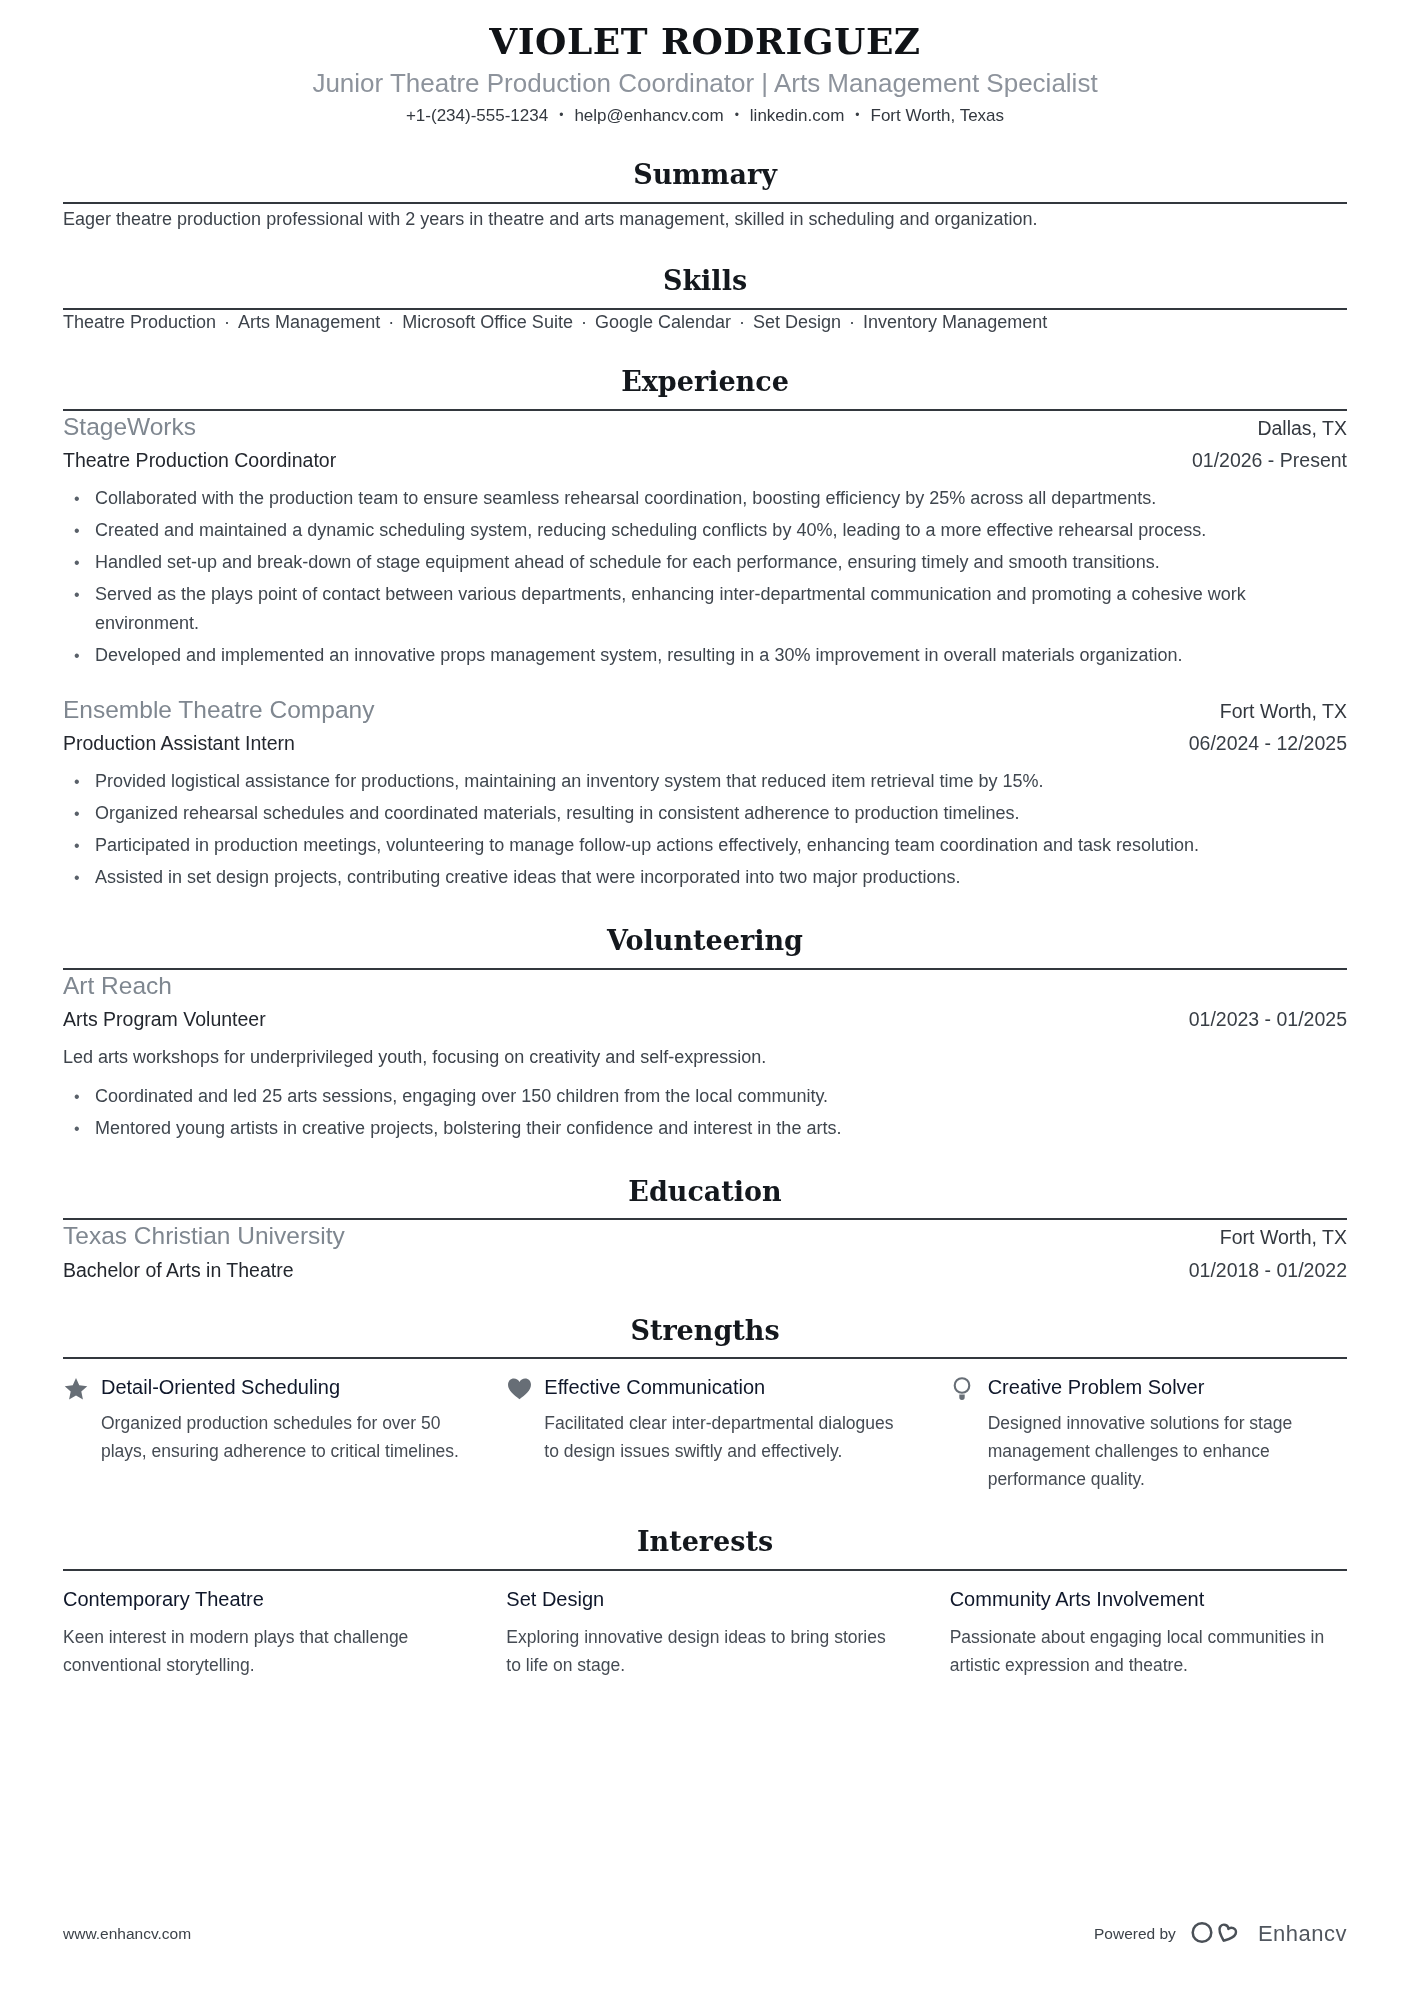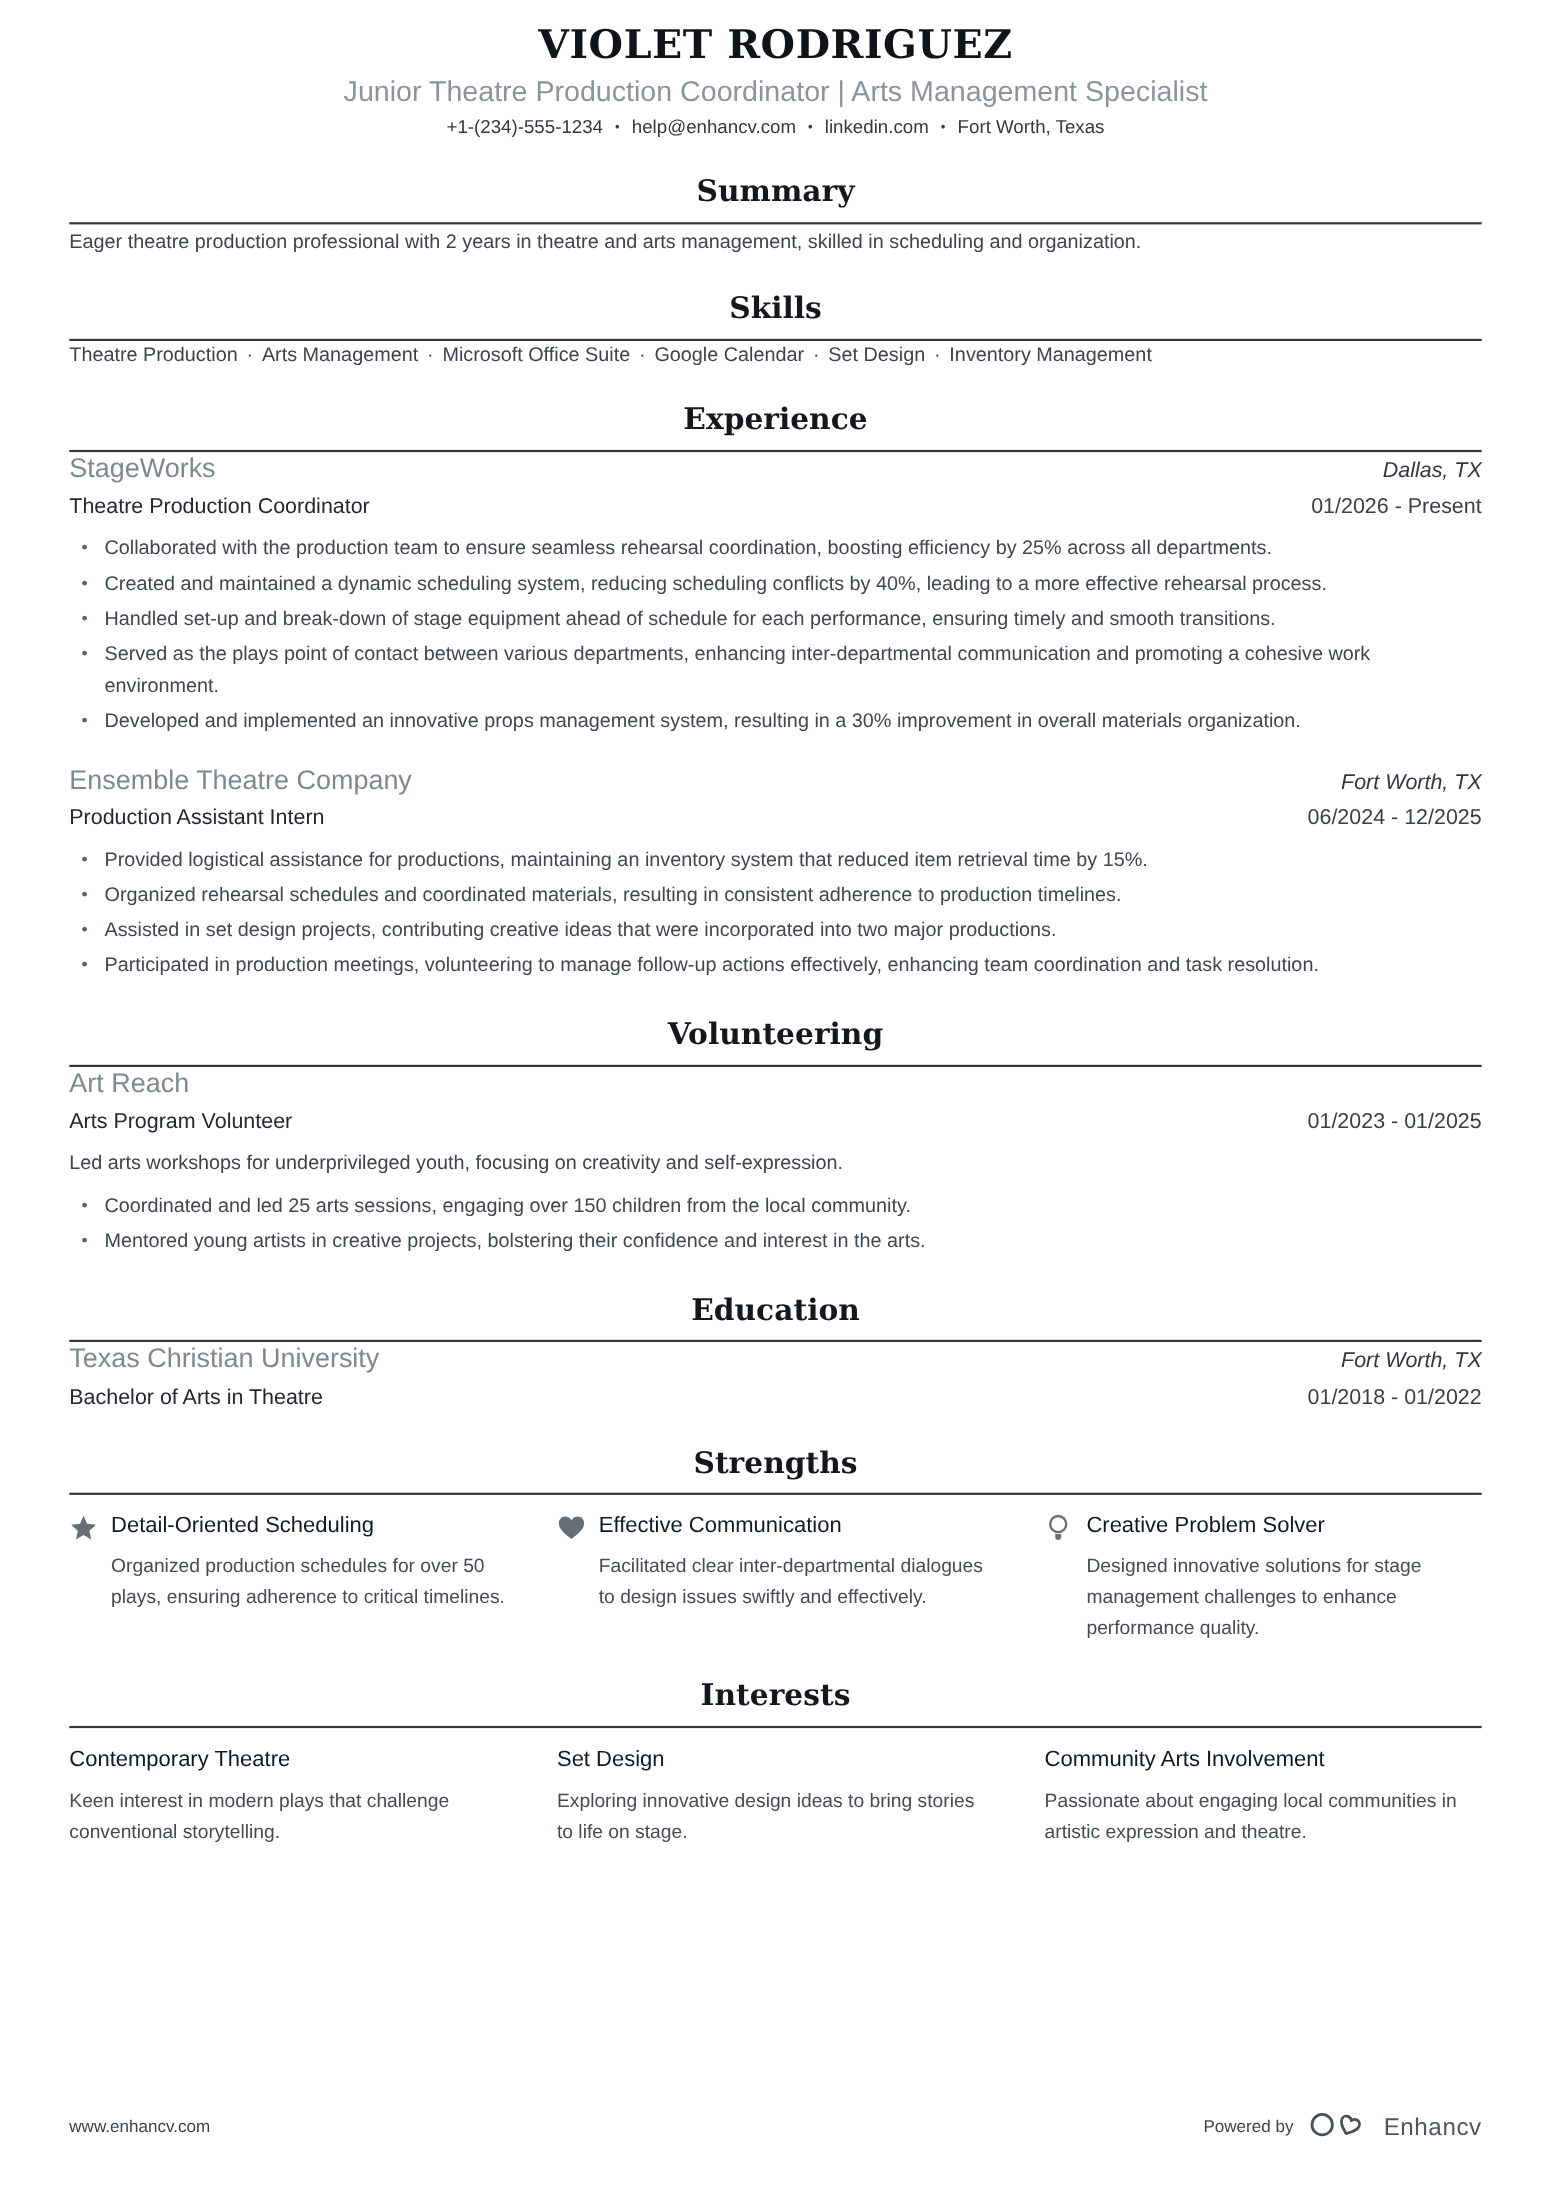--- a/index.html
+++ b/index.html
@@ -41,21 +41,21 @@
 
   .plain-text { font-size: 18px; line-height: 26px; color: #3d434b; }
 
   .skills-line { font-size: 18px; color: #3d434b; }
   .skills-line span.skill + span.skill::before { content: "·"; margin: 0 8px; color: #3d434b; }
 
   
   .entry + .entry { margin-top: 26px; }
   .entry-row { display: flex; justify-content: space-between; align-items: baseline; }
   .org-name { font-size: 24.5px; color: #7f8790; line-height: 1.15; font-weight: 400; }
-  .entry-loc { font-size: 19.5px; color: #33383f; font-style: italic; }
+  .entry-loc { font-size: 19.5px; color: #33383f; }
   .entry-row2 { margin-top: 8px; }
   .entry-title { font-size: 19.5px; color: #23272e; }
   .entry-dates { font-size: 19.5px; color: #383e45; text-align: right; }
   .entry-desc { margin-top: 13px; font-size: 18px; line-height: 26px; color: #3d434b; }
 
   ul.bullets { list-style: none; margin-top: 12px; }
   ul.bullets li {
     position: relative; padding-left: 32px;
     font-size: 18px; line-height: 29px; color: #3f464e;
   }
@@ -140,22 +140,22 @@
           <span class="org-name">Ensemble Theatre Company</span>
           <span class="entry-loc">Fort Worth, TX</span>
         </div>
         <div class="entry-row entry-row2">
           <span class="entry-title">Production Assistant Intern</span>
           <span class="entry-dates">06/2024 - 12/2025</span>
         </div>
         <ul class="bullets">
           <li>Provided logistical assistance for productions, maintaining an inventory system that reduced item retrieval time by 15%.</li>
           <li>Organized rehearsal schedules and coordinated materials, resulting in consistent adherence to production timelines.</li>
+          <li>Participated in production meetings, volunteering to manage follow-up actions effectively, enhancing team coordination and task resolution.</li>
           <li>Assisted in set design projects, contributing creative ideas that were incorporated into two major productions.</li>
-          <li>Participated in production meetings, volunteering to manage follow-up actions effectively, enhancing team coordination and task resolution.</li>
         </ul>
       </div>
 
     </div>
   </section>
 
   <section class="section">
     <h2 class="section-heading">Volunteering</h2>
     <hr class="rule">
     <div class="section-body">

